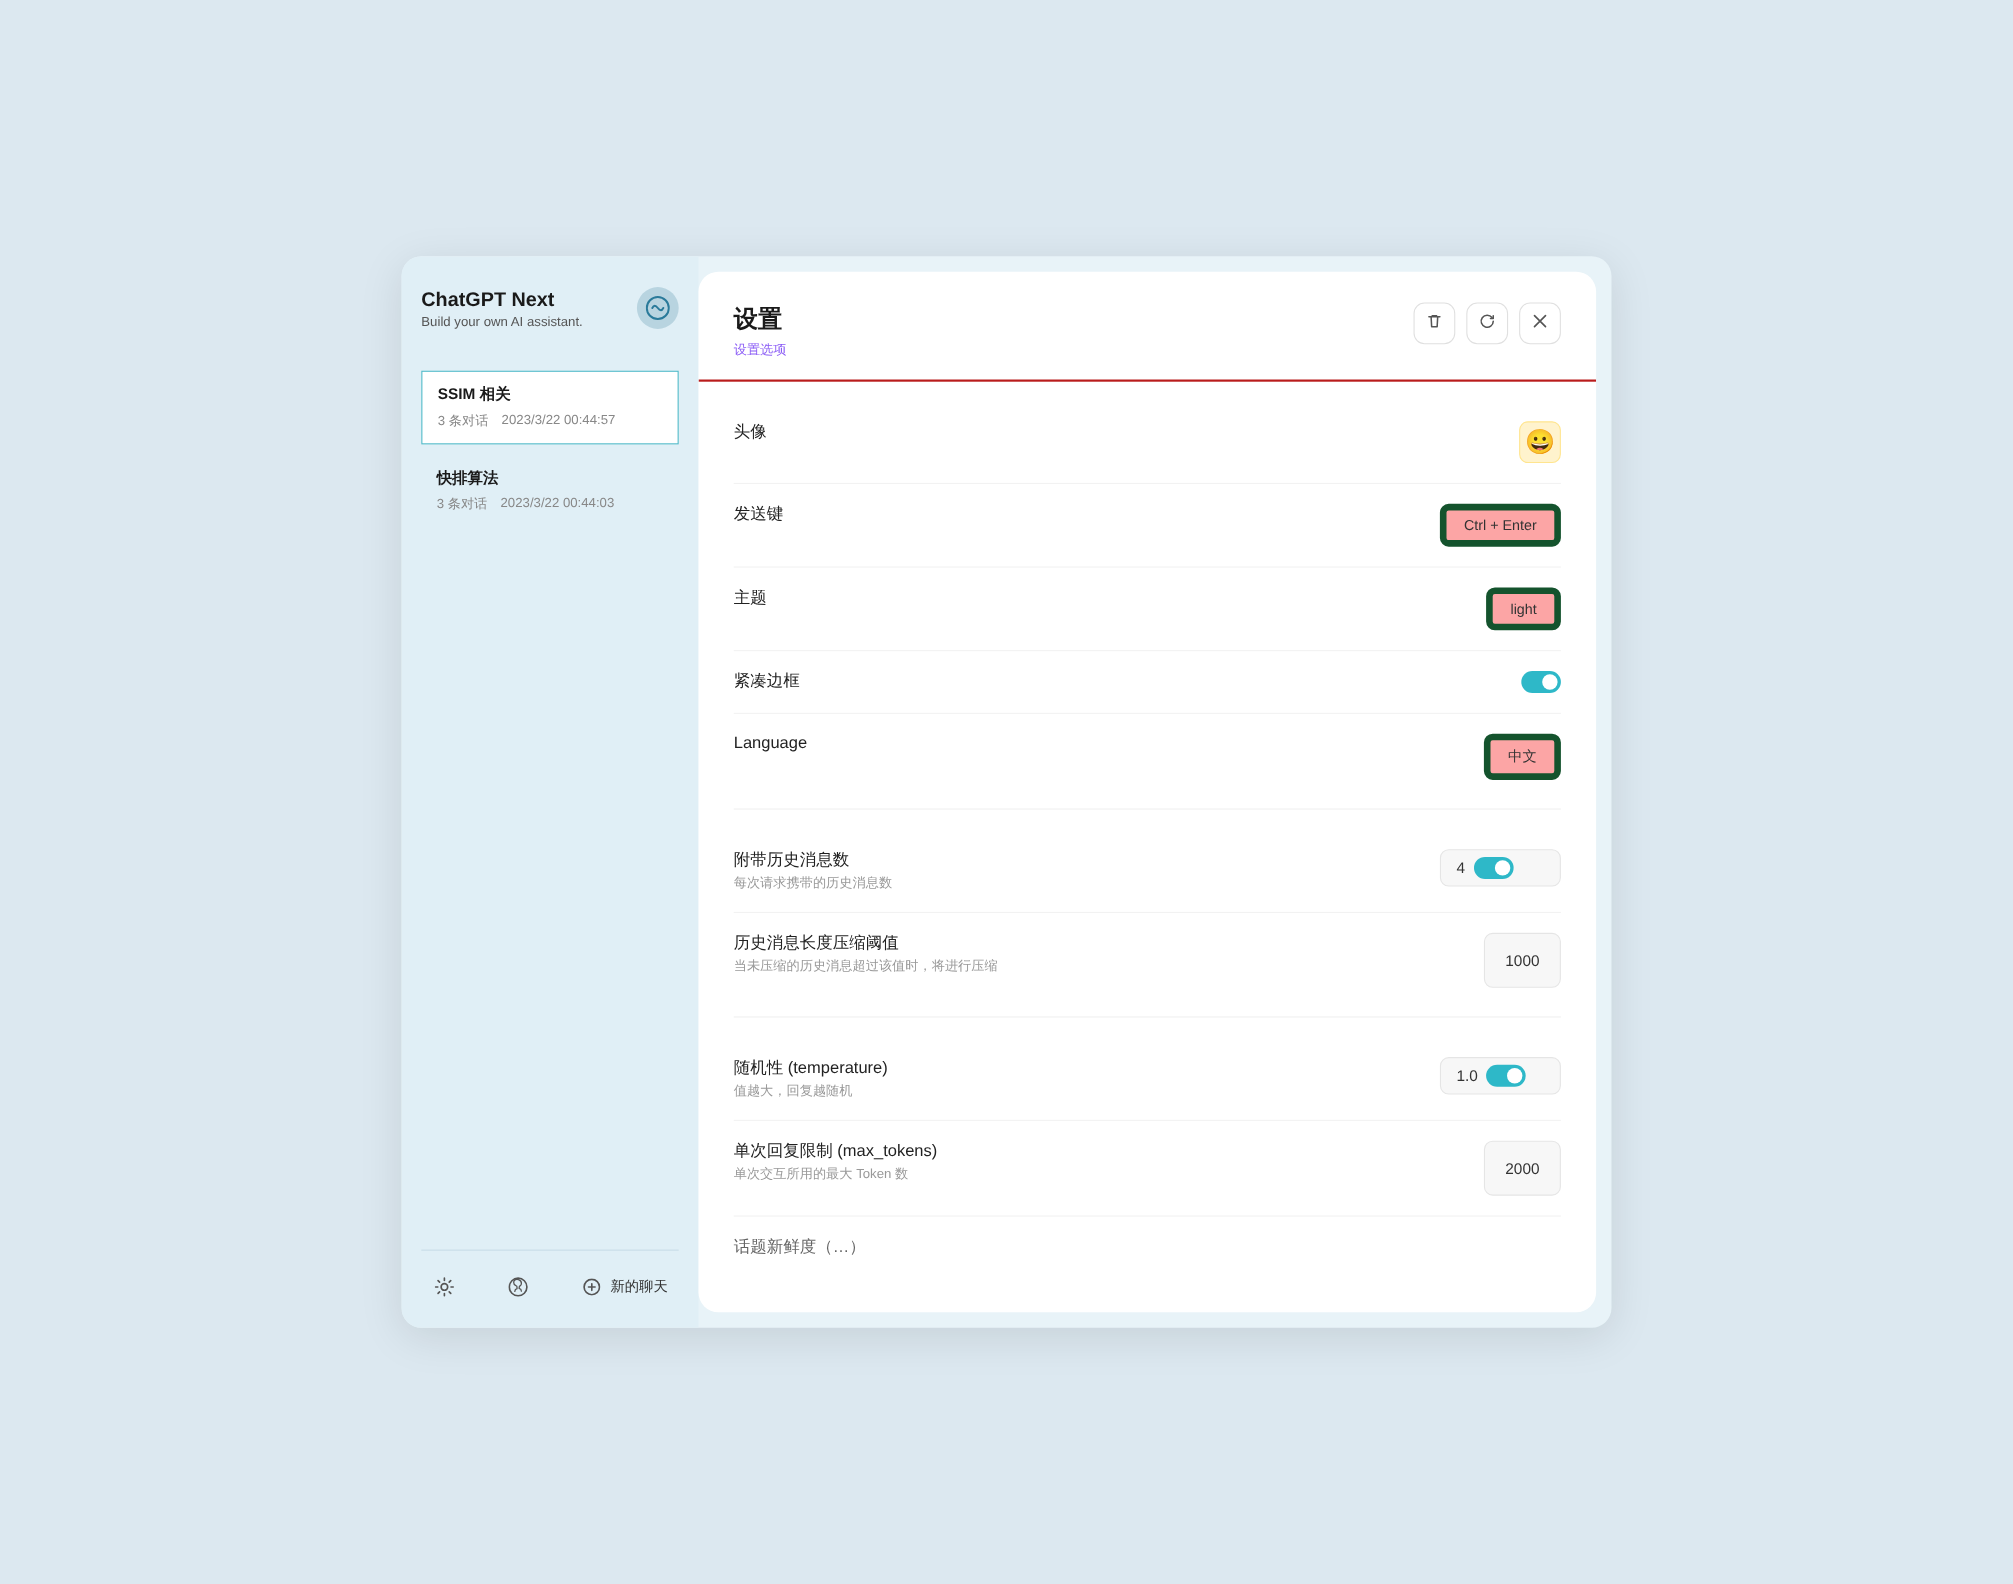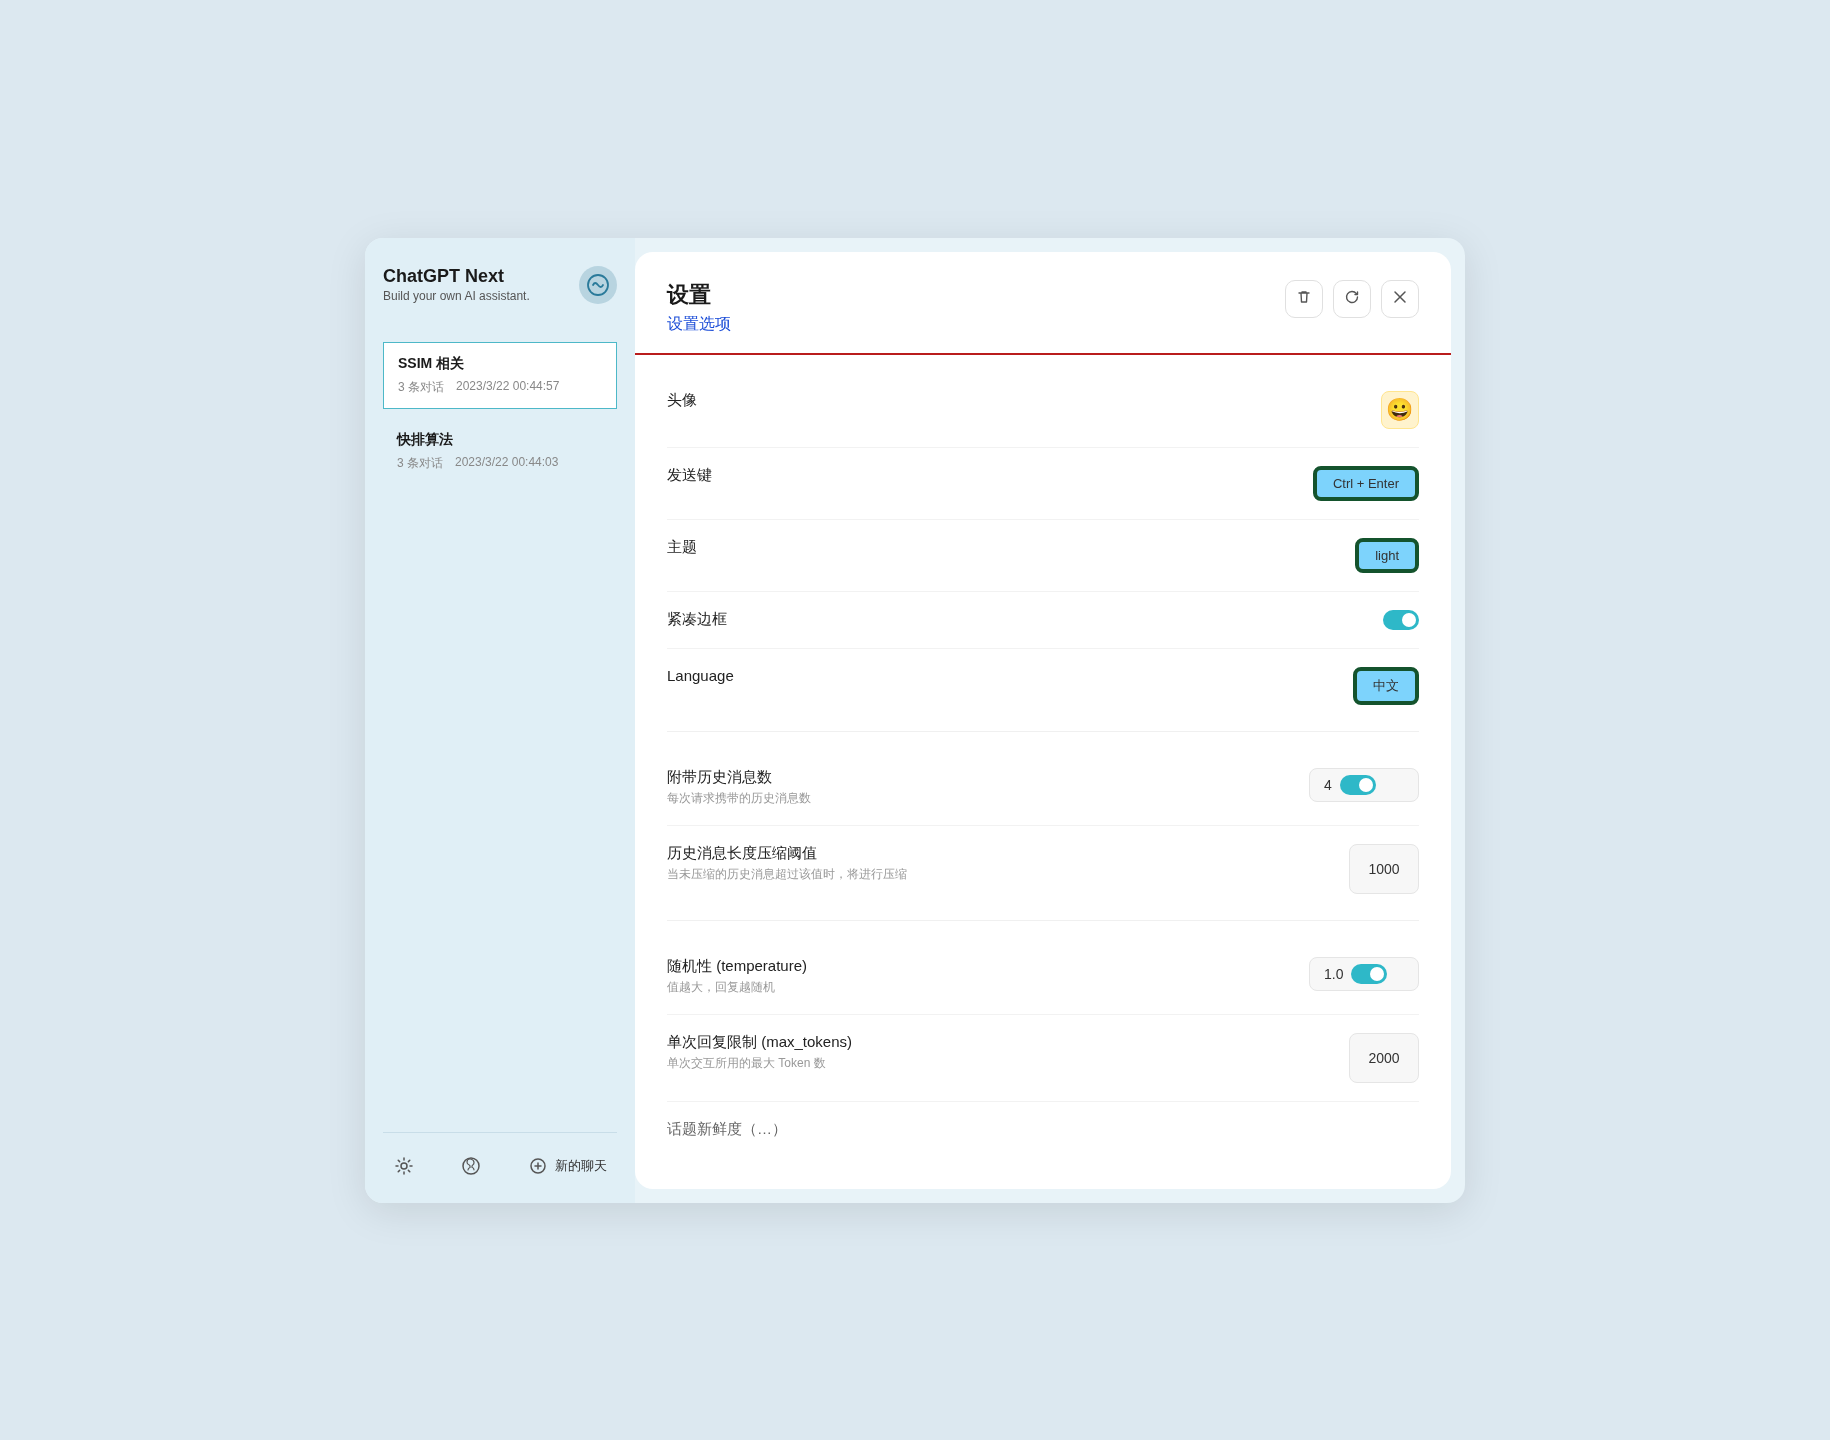--- a/index.html
+++ b/index.html
@@ -148,22 +148,22 @@
       padding: 28px 32px 18px 32px;
       border-bottom: 2px solid #b91c1c;
     }
     .panel-title-area h2 {
       font-size: 22px;
       font-weight: 700;
       color: #1a1a1a;
       margin-bottom: 4px;
     }
     .panel-title-area .subtitle {
-      font-size: 16px;
-      color: #1d4ed8;
+      font-size: 12px;
+      color: #8b5cf6;
     }
     .panel-header-actions {
       display: flex;
       gap: 10px;
       align-items: center;
     }
     .header-action-btn {
       width: 38px;
       height: 38px;
       border-radius: 10px;
@@ -220,22 +220,22 @@
       border-radius: 8px;
       display: flex;
       align-items: center;
       justify-content: center;
       font-size: 22px;
       border: 1px solid #ffe58f;
       cursor: pointer;
     }
 
     .pill-btn {
-      background: #7dd3fc;
-      border: 4px solid #14532d;
+      background: #fca5a5;
+      border: 6px solid #14532d;
       border-radius: 8px;
       padding: 6px 16px;
       font-size: 13px;
       color: #333;
       cursor: pointer;
     }
 
     .toggle-switch {
       width: 36px;
       height: 20px;

